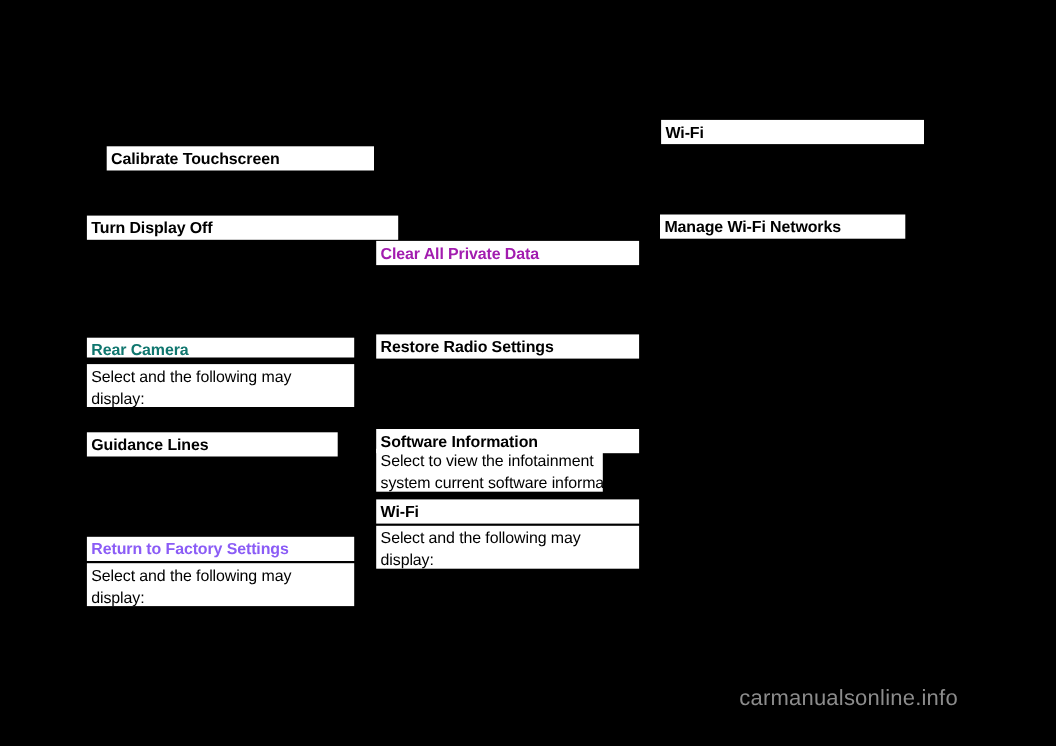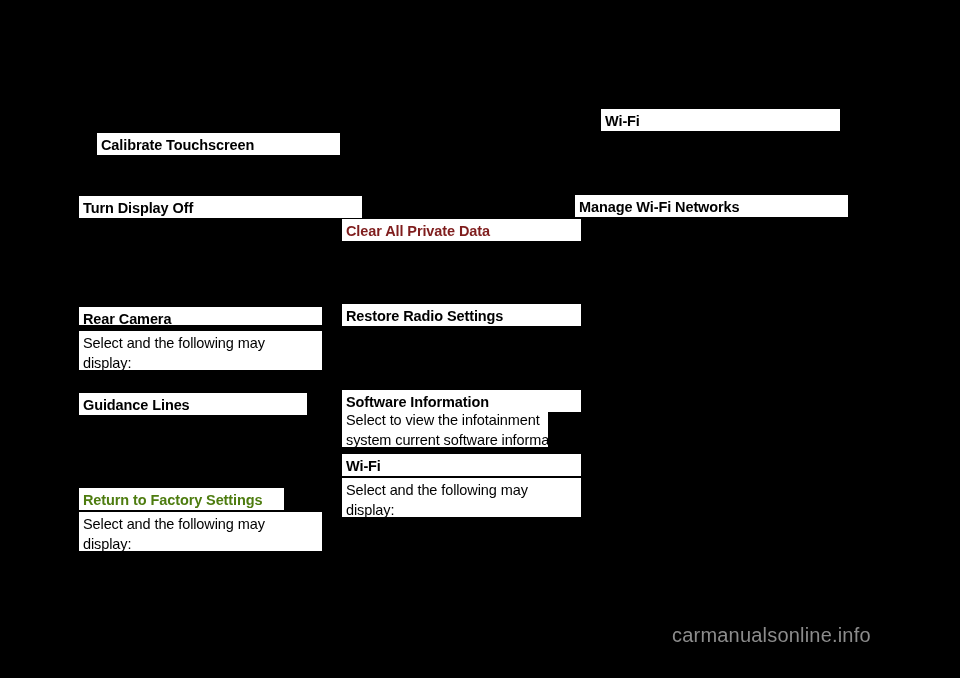--- a/index.html
+++ b/index.html
@@ -68,38 +68,38 @@
   <div class="col" id="col-right"></div>
 
   <div id="watermark">carmanualsonline.info</div>
 
 <div class="block heading" style="left: 79px; top: 133px; width: 243px; height: 22px; background: rgb(255, 255, 255); color: rgb(0, 0, 0); margin-left: 18px;">
       <span class="line">Calibrate Touchscreen</span>
     </div>
     <div class="block heading" style="left: 79px; top: 196px; width: 283px; height: 22px; background: rgb(255, 255, 255); color: rgb(0, 0, 0);">
       <span class="line">Turn Display Off</span>
     </div>
-    <div class="block heading" style="left: 79px; top: 307px; width: 243px; height: 18px; background: rgb(255, 255, 255); color: #000000;">
+    <div class="block heading" style="left: 79px; top: 307px; width: 243px; height: 18px; background: rgb(255, 255, 255); color: #0f766e;">
       <span class="line">Rear Camera</span>
     </div>
     <div class="block body" style="left: 79px; top: 331px; width: 243px; height: 39px; background: rgb(255, 255, 255); color: rgb(0, 0, 0);">
       <span class="line">Select and the following may</span>
       <span class="line">display:</span>
     </div>
     <div class="block heading" style="left: 79px; top: 393px; width: 228px; height: 22px; background: rgb(255, 255, 255); color: rgb(0, 0, 0);">
       <span class="line">Guidance Lines</span>
     </div>
-    <div class="block heading" style="left: 79px; top: 488px; width: 205px; height: 22px; background: rgb(255, 255, 255); color: #4d7c0f;">
+    <div class="block heading" style="left: 79px; top: 488px; width: 243px; height: 22px; background: rgb(255, 255, 255); color: #8b5cf6;">
       <span class="line">Return to Factory Settings</span>
     </div>
     <div class="block body" style="left: 79px; top: 512px; width: 243px; height: 39px; background: rgb(255, 255, 255); color: rgb(0, 0, 0);">
       <span class="line">Select and the following may</span>
       <span class="line">display:</span>
     </div>
-    <div class="block heading" style="left: 342px; top: 219px; width: 239px; height: 22px; background: rgb(255, 255, 255); color: #7f1d1d;">
+    <div class="block heading" style="left: 342px; top: 219px; width: 239px; height: 22px; background: rgb(255, 255, 255); color: #a21caf;">
       <span class="line">Clear All Private Data</span>
     </div>
     <div class="block heading" style="left: 342px; top: 304px; width: 239px; height: 22px; background: rgb(255, 255, 255); color: rgb(0, 0, 0);">
       <span class="line">Restore Radio Settings</span>
     </div>
     <div class="block heading" style="left: 342px; top: 390px; width: 239px; height: 22px; background: rgb(255, 255, 255); color: rgb(0, 0, 0);">
       <span class="line">Software Information</span>
     </div>
     <div class="block body" style="left: 342px; top: 408px; width: 206px; height: 39px; background: rgb(255, 255, 255); color: rgb(0, 0, 0);">
       <span class="line">Select to view the infotainment</span>
@@ -108,16 +108,16 @@
     <div class="block heading" style="left: 342px; top: 454px; width: 239px; height: 22px; background: rgb(255, 255, 255); color: rgb(0, 0, 0);">
       <span class="line">Wi-Fi</span>
     </div>
     <div class="block body" style="left: 342px; top: 478px; width: 239px; height: 39px; background: rgb(255, 255, 255); color: rgb(0, 0, 0);">
       <span class="line">Select and the following may</span>
       <span class="line">display:</span>
     </div>
     <div class="block heading" style="left: 601px; top: 109px; width: 239px; height: 22px; background: rgb(255, 255, 255); color: rgb(0, 0, 0);">
       <span class="line">Wi-Fi</span>
     </div>
-    <div class="block heading" style="left: 575px; top: 195px; width: 273px; height: 22px; background: rgb(255, 255, 255); color: rgb(0, 0, 0);">
+    <div class="block heading" style="left: 600px; top: 195px; width: 223px; height: 22px; background: rgb(255, 255, 255); color: rgb(0, 0, 0);">
       <span class="line">Manage Wi-Fi Networks</span>
     </div>
   </div>
 
 </body></html>

